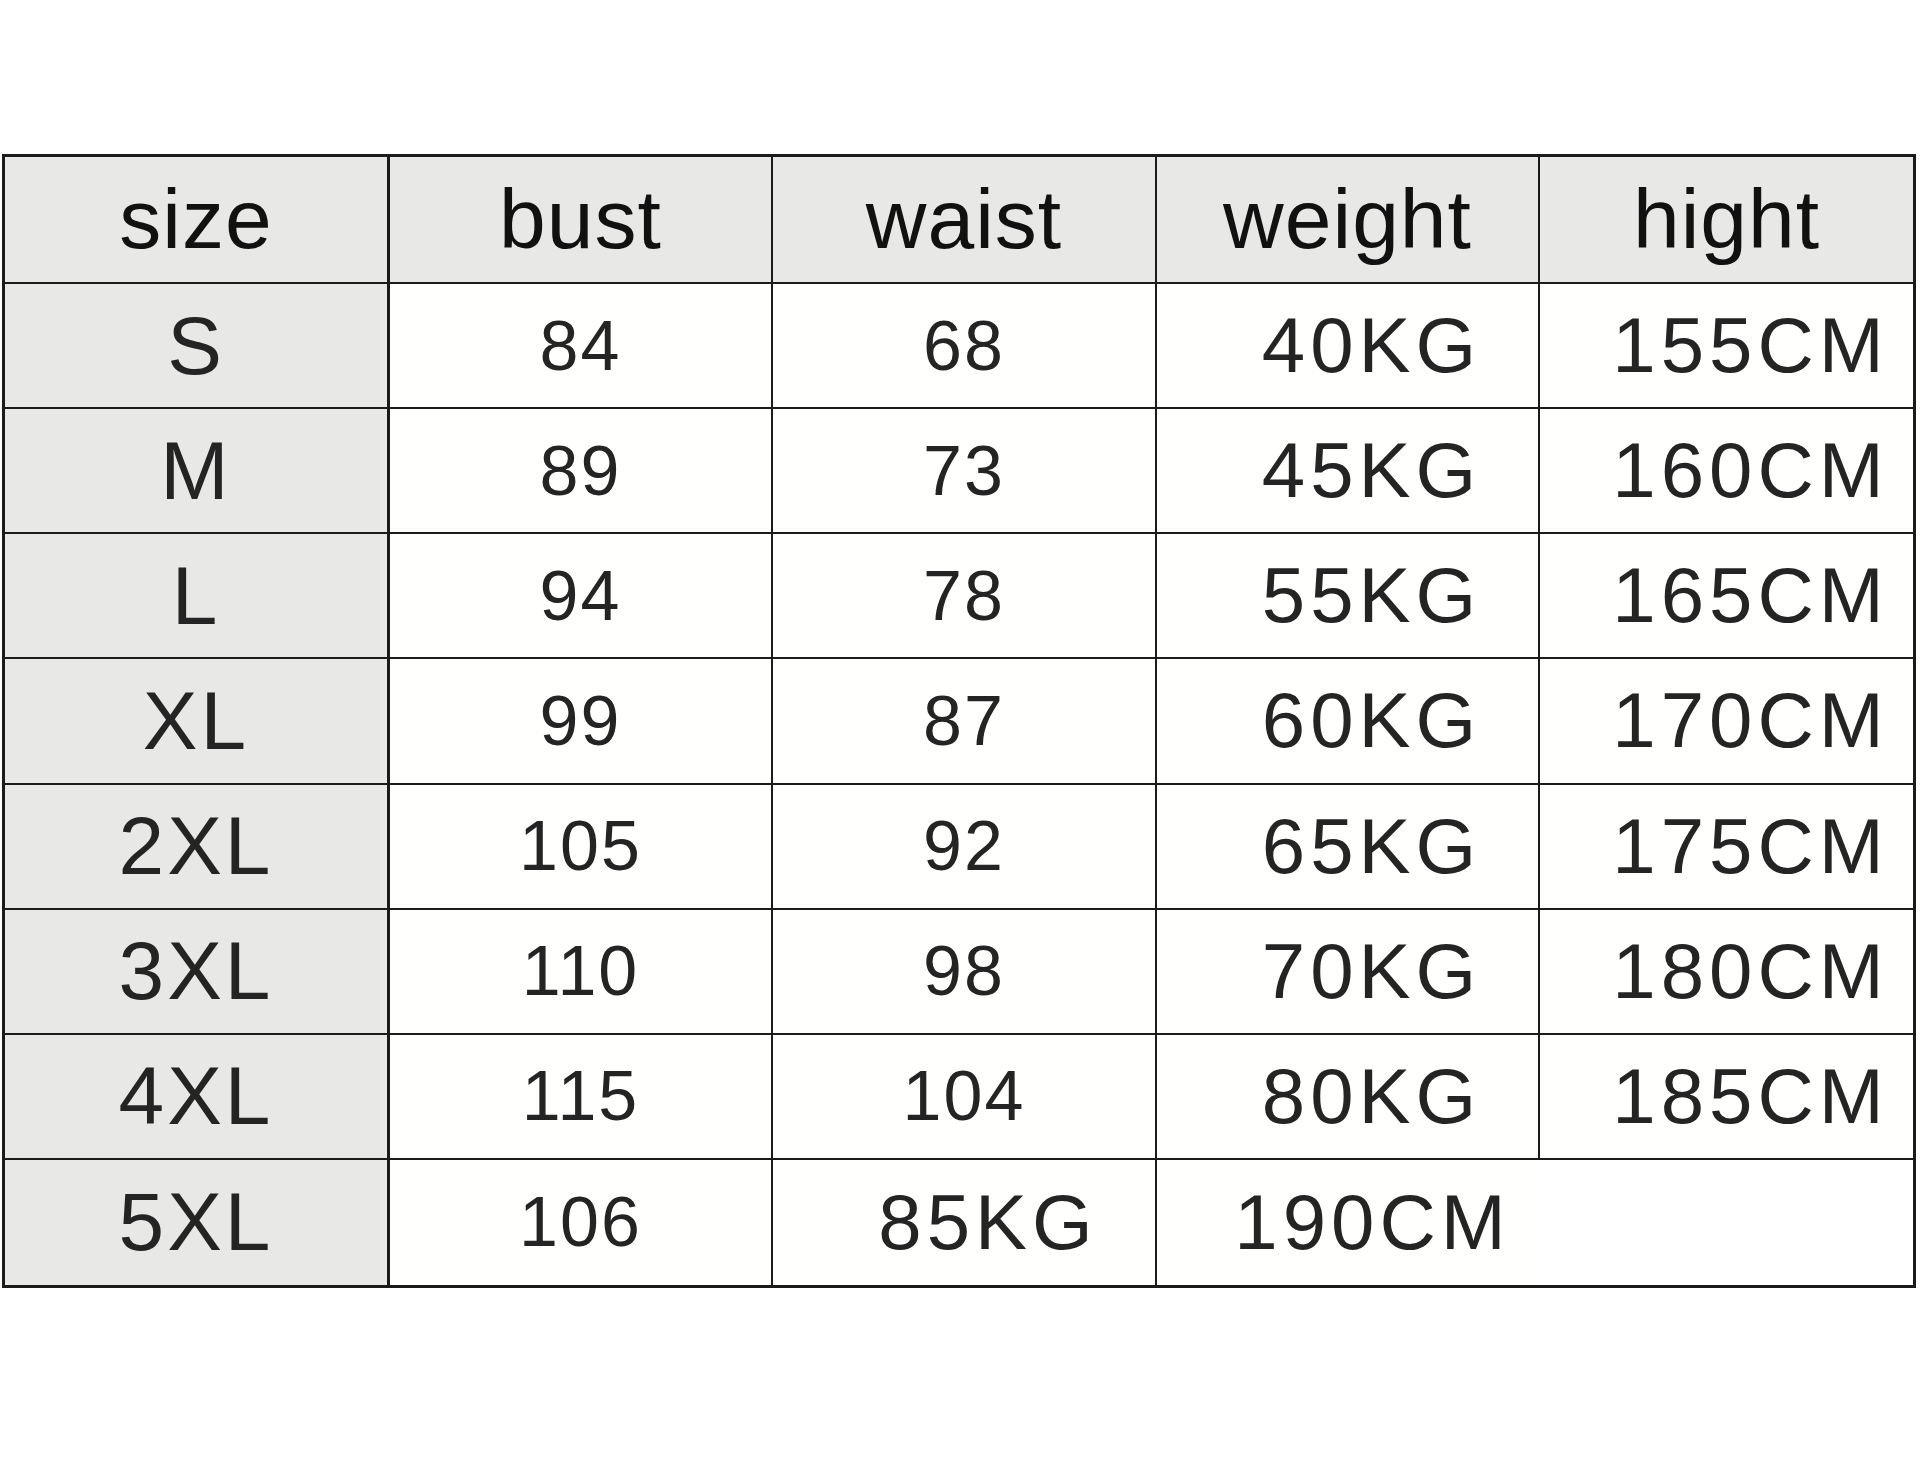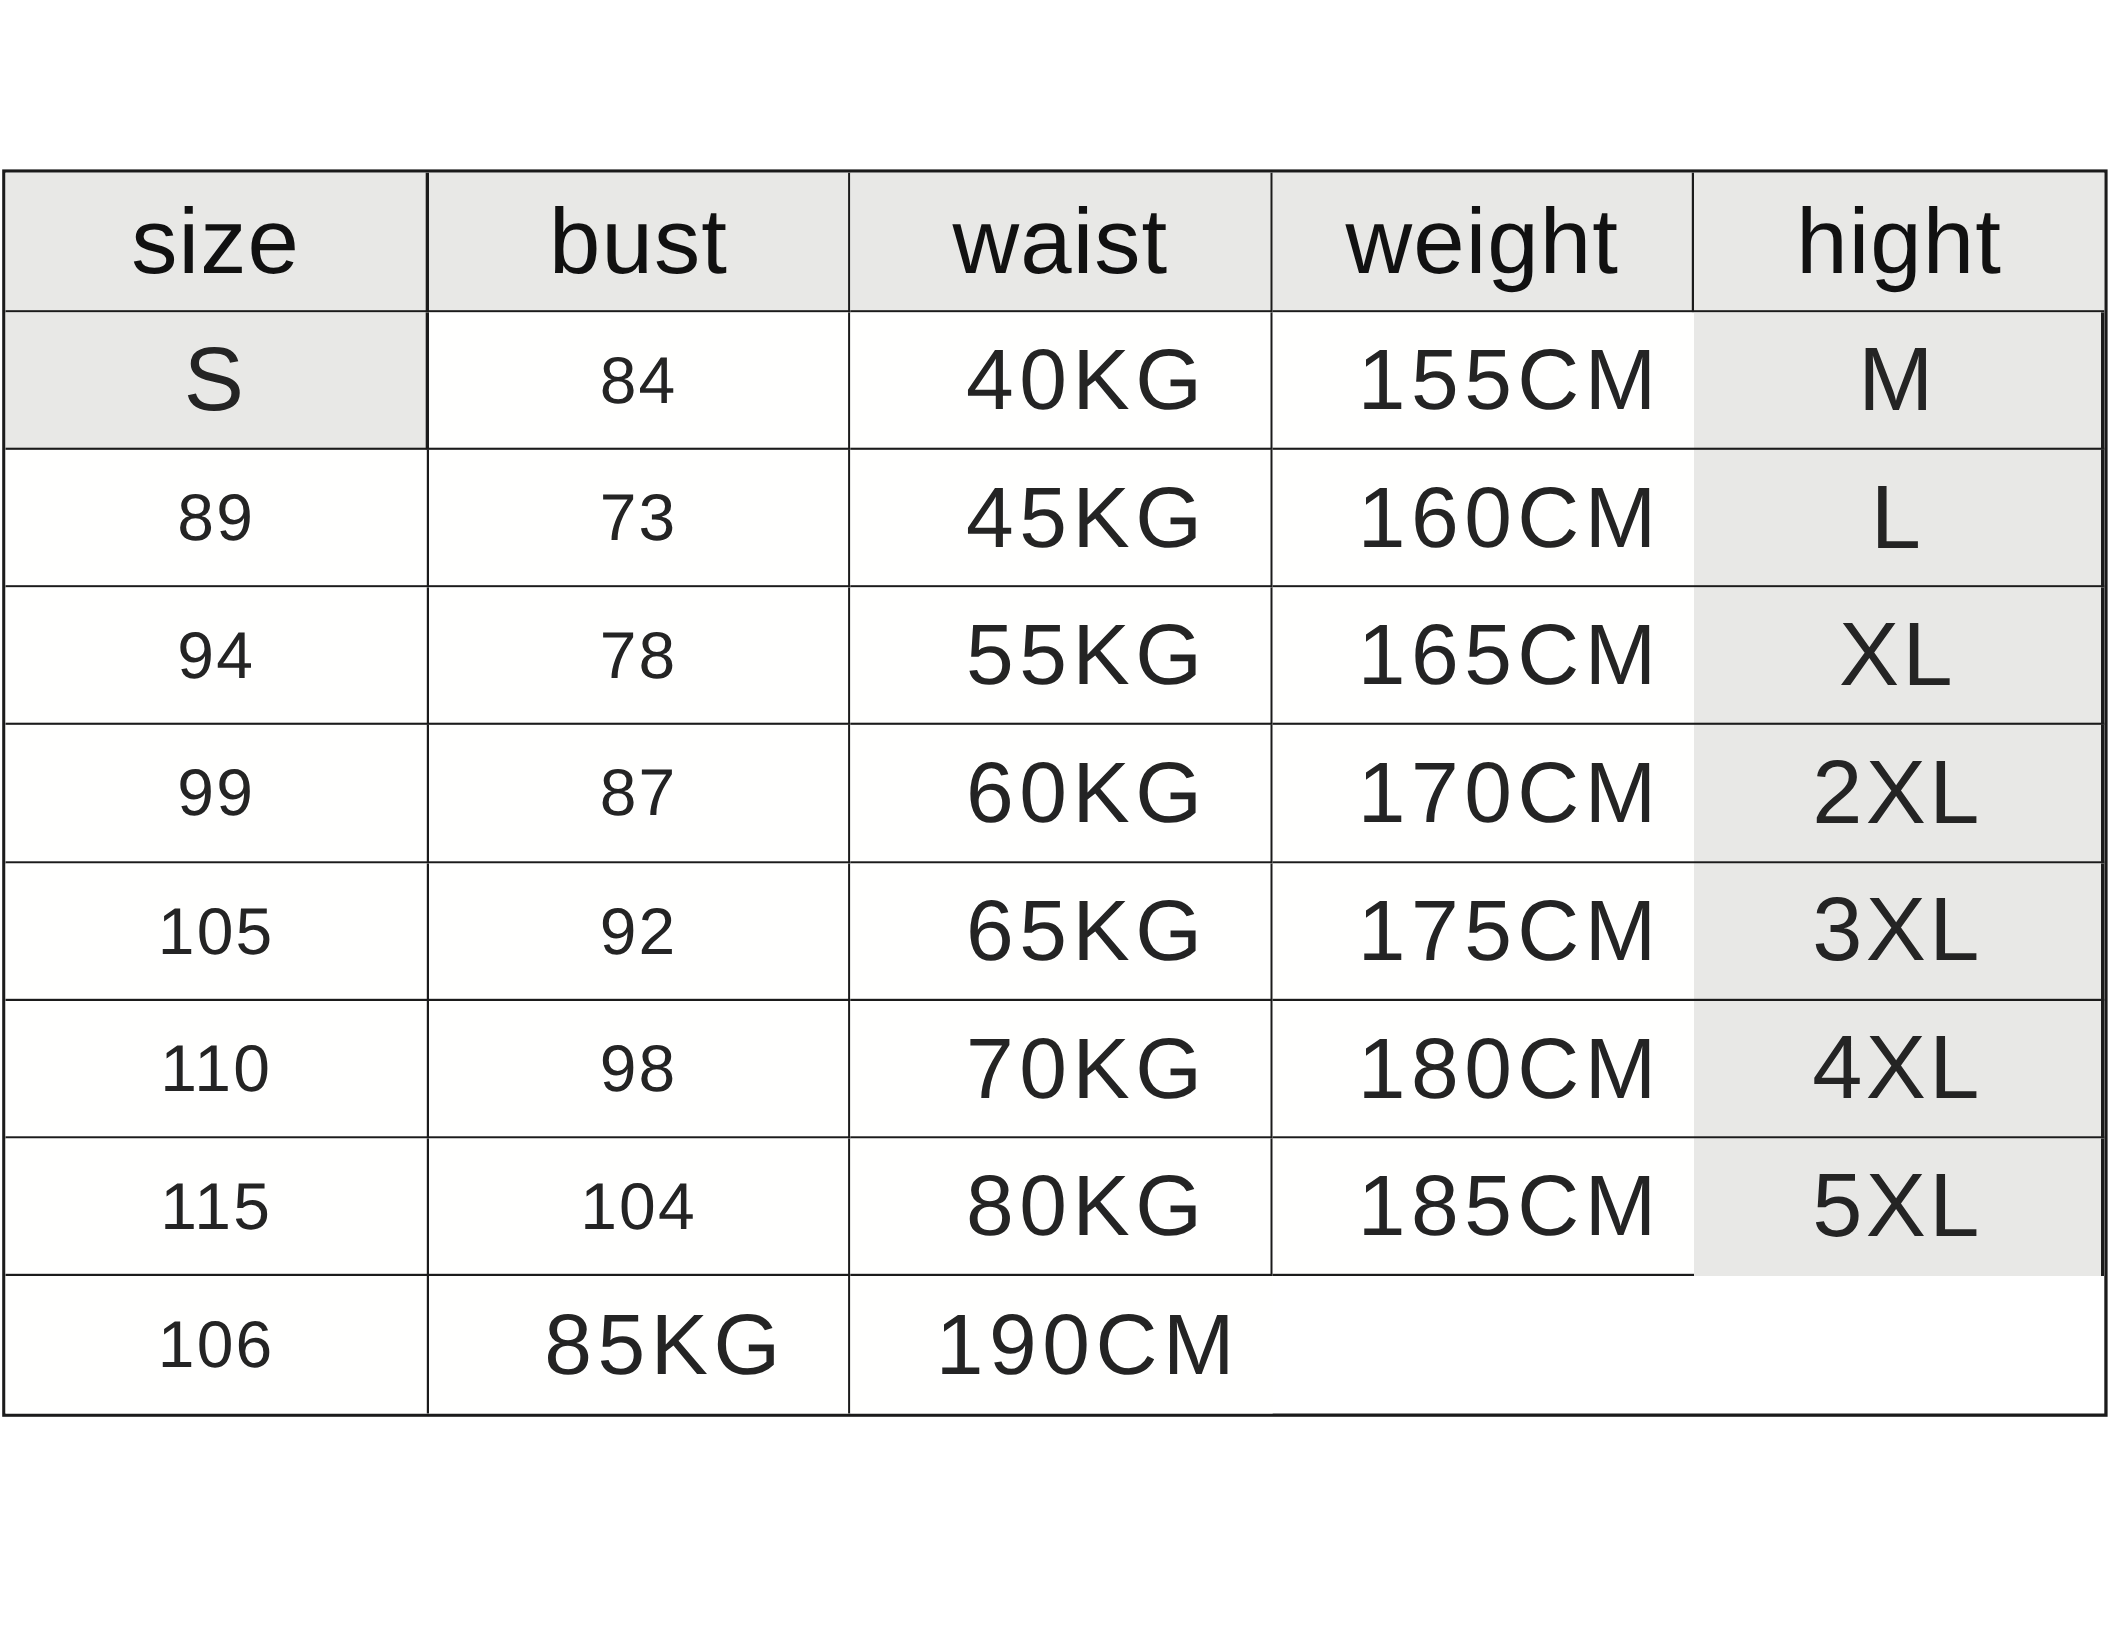--- a/index.html
+++ b/index.html
@@ -31,37 +31,38 @@
   
   .c0{background:var(--gray);border-right-width:3px;}
   
   .hdr{background:var(--gray);font-size:84px;letter-spacing:1px;color:#111;text-align:center;}
   
   .c4{border-right:none;}
   
   .rb{border-bottom:none;}
 
   .size-cell{font-size:82px;letter-spacing:3px;color:#242424;}
-  .num-cell{font-size:60px;letter-spacing:2px;color:#242424;}
+  .num-cell{font-size:70px;letter-spacing:2px;color:#242424;}
   .unit-cell{font-size:78px;letter-spacing:5px;color:#242424;padding-left:48px;}
 </style>
 </head>
 <body>
 
 <div class="stage">
   <div class="size-table">
 
     <div class="cell c0 hdr">size</div>
     <div class="cell c1 hdr">bust</div>
     <div class="cell c2 hdr">waist</div>
     <div class="cell c3 hdr">weight</div>
     <div class="cell c4 hdr">hight</div>
 
     <div class="cell c0 size-cell">S</div>
     <div class="cell c1 num-cell">84</div>
+    <div class="cell c2 num-cell">68</div>
     <div class="cell c3 unit-cell">40KG</div>
     <div class="cell c4 unit-cell">155CM</div>
 
     <div class="cell c0 size-cell">M</div>
     <div class="cell c1 num-cell">89</div>
     <div class="cell c2 num-cell">73</div>
     <div class="cell c3 unit-cell">45KG</div>
     <div class="cell c4 unit-cell">160CM</div>
 
     <div class="cell c0 size-cell">L</div>

